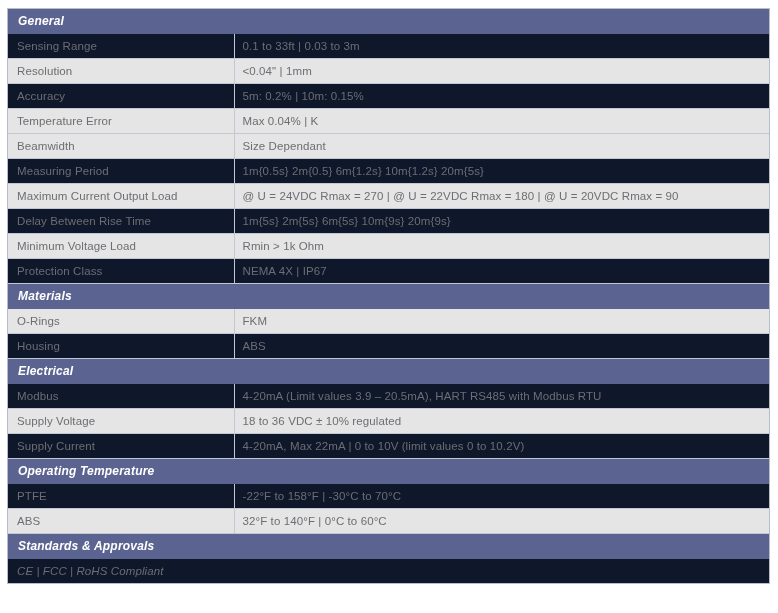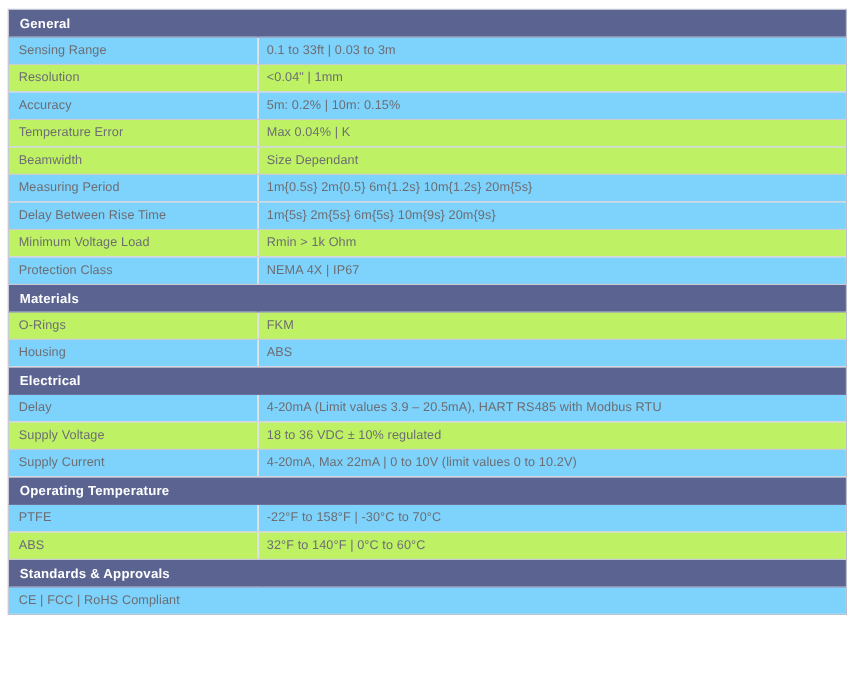--- a/index.html
+++ b/index.html
@@ -48,38 +48,39 @@
 
   .spec-table td.cell-label {
     border-right: 1px solid #c3c7d3;
   }
 
   .spec-table td.cell-value {
     padding-left: 8px;
   }
 
   
-  tr.row-shaded td { background: #bef264; }
-  tr.row-plain  td { background: #7dd3fc; }
+  tr.row-shaded td { background: #e5e5e5; }
+  tr.row-plain  td { background: #0f172a; }
 
   
   tr.section-row td {
     background: #5b6491;
     color: #ffffff;
     font-weight: bold;
     font-size: 12px;
     letter-spacing: 0.2px;
     border-bottom: 1px solid #5b6491;
     border-right: none;
     padding-left: 10px;
   }
 
   
   td.cell-full {
     border-right: none;
+    font-style: italic;
   }
 
   tr.last-row td { border-bottom: none; }
 </style>
 </head>
 <body>
 
 <div id="spec-sheet">
   <table class="spec-table">
     <colgroup>
@@ -107,20 +108,24 @@
           <td class="cell-value">Max 0.04% | K</td>
         </tr>
         <tr class="table-row row-shaded">
           <td class="cell-label">Beamwidth</td>
           <td class="cell-value">Size Dependant</td>
         </tr>
         <tr class="table-row row-plain">
           <td class="cell-label">Measuring Period</td>
           <td class="cell-value">1m{0.5s} 2m{0.5} 6m{1.2s} 10m{1.2s} 20m{5s}</td>
         </tr>
+        <tr class="table-row row-shaded">
+          <td class="cell-label">Maximum Current Output Load</td>
+          <td class="cell-value">@ U = 24VDC  Rmax = 270  |  @ U = 22VDC  Rmax = 180  |  @ U = 20VDC  Rmax = 90</td>
+        </tr>
         <tr class="table-row row-plain">
           <td class="cell-label">Delay Between Rise Time</td>
           <td class="cell-value">1m{5s} 2m{5s} 6m{5s} 10m{9s} 20m{9s}</td>
         </tr>
         <tr class="table-row row-shaded">
           <td class="cell-label">Minimum Voltage Load</td>
           <td class="cell-value">Rmin &gt; 1k Ohm</td>
         </tr>
         <tr class="table-row row-plain">
           <td class="cell-label">Protection Class</td>
@@ -134,21 +139,21 @@
           <td class="cell-value">FKM</td>
         </tr>
         <tr class="table-row row-plain">
           <td class="cell-label">Housing</td>
           <td class="cell-value">ABS</td>
         </tr>
         <tr class="section-row">
           <td colspan="2" class="cell-full">Electrical</td>
         </tr>
         <tr class="table-row row-plain">
-          <td class="cell-label">Delay</td>
+          <td class="cell-label">Modbus</td>
           <td class="cell-value">4-20mA (Limit values 3.9 – 20.5mA), HART RS485 with Modbus RTU</td>
         </tr>
         <tr class="table-row row-shaded">
           <td class="cell-label">Supply Voltage</td>
           <td class="cell-value">18 to 36 VDC ± 10% regulated</td>
         </tr>
         <tr class="table-row row-plain">
           <td class="cell-label">Supply Current</td>
           <td class="cell-value">4-20mA, Max 22mA | 0 to 10V (limit values 0 to 10.2V)</td>
         </tr>

